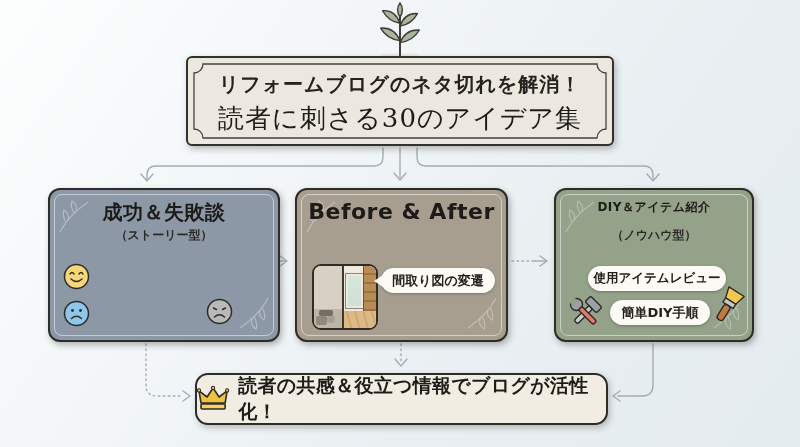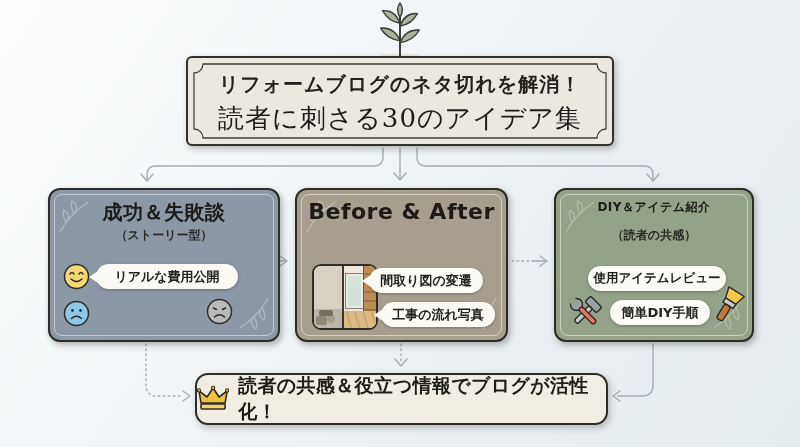--- a/index.html
+++ b/index.html
@@ -151,21 +151,20 @@
         <path d="M12 28 Q8 22 10 16 Q16 20 14 26"></path>
         <path d="M20 19 Q16 13 18 7 Q24 11 22 17"></path>
     </svg>
     <div class="btitle">成功＆失敗談</div>
     <div class="bsub">（ストーリー型）</div>
 
     <svg class="face" style="left:13px; top:73px;" viewBox="0 0 27 27">
       <circle cx="13.5" cy="13.5" r="12" fill="#f6d879" stroke="#2e2c27" stroke-width="1.5"></circle>
       <path d="M7 11 Q9 8 11 11 M16 11 Q18 8 20 11 M8 16 Q13.5 21 19 16" stroke="#2e2c27" stroke-width="1.5" fill="none" stroke-linecap="round"></path>
     </svg>
-    <div class="pill tail" style="left:46px; top:74px; width:142px;">リアルな費用公開</div>
 
     <svg class="face" style="left:13px; top:110px;" viewBox="0 0 27 27">
       <circle cx="13.5" cy="13.5" r="12" fill="#8ec7e8" stroke="#2e2c27" stroke-width="1.5"></circle>
       <circle cx="9.5" cy="10.5" r="1.4" fill="#2e2c27"></circle>
         <circle cx="17.5" cy="10.5" r="1.4" fill="#2e2c27"></circle>
       <path d="M8.5 18.5 Q13.5 14 18.5 18.5" stroke="#2e2c27" stroke-width="1.5" fill="none" stroke-linecap="round"></path>
     </svg>
     <svg class="face" style="left:156px; top:108px;" viewBox="0 0 27 27">
       <circle cx="13.5" cy="13.5" r="12" fill="#b9b9b9" stroke="#2e2c27" stroke-width="1.5"></circle>
       <path d="M7.5 10 L10.5 11.5 M19.5 10 L16.5 11.5 M8.5 19 Q13.5 14.5 18.5 19" stroke="#2e2c27" stroke-width="1.5" fill="none" stroke-linecap="round"></path>
@@ -195,38 +194,37 @@
           <div class="junk3"></div>
       </div>
       <div class="ba-new">
         <div class="win"></div>
           <div class="cab"></div>
           <div class="floor"></div>
       </div>
       <div class="ba-split"></div>
     </div>
 
-    <div class="pill tail" style="left:72px; top:78px; width:114px;">間取り図の変遷</div>
-    <div class="pill tail" style="left:84px; top:112px; width:114px;">工事の流れ写真</div>
+    <div class="pill tail" style="left:84px; top:78px; width:114px;">間取り図の変遷</div>
   </div>
 
   <div class="bbox box-diy">
     <div class="inner"></div>
     <svg class="wm wm-tl" width="44" height="44" viewBox="0 0 44 44" fill="none" stroke="rgba(255,255,255,.55)" stroke-width="1.2">
       <path d="M6 38 Q14 22 34 8"></path>
         <path d="M12 28 Q8 22 10 16 Q16 20 14 26"></path>
         <path d="M20 19 Q16 13 18 7 Q24 11 22 17"></path>
     </svg>
     <svg class="wm wm-br" width="44" height="44" viewBox="0 0 44 44" fill="none" stroke="rgba(255,255,255,.55)" stroke-width="1.2">
       <path d="M6 38 Q14 22 34 8"></path>
         <path d="M12 28 Q8 22 10 16 Q16 20 14 26"></path>
         <path d="M20 19 Q16 13 18 7 Q24 11 22 17"></path>
     </svg>
     <div class="btitle" style="font-size:12px;">DIY＆アイテム紹介</div>
-    <div class="bsub">（読者の共感）</div>
+    <div class="bsub">（ノウハウ型）</div>
 
     <div class="pill" style="left:32px; top:76px; width:138px; font-size:12.5px;">使用アイテムレビュー</div>
     <div class="pill" style="left:54px; top:110px; width:100px;">簡単DIY手順</div>
 
     <svg class="tool-icon" viewBox="0 0 42 42">
       <g transform="rotate(45 21 21)">
         <rect x="13" y="5" width="16" height="8" rx="2" fill="#9aa1a8" stroke="#2e2c27" stroke-width="1.4"></rect>
         <rect x="18.5" y="13" width="5" height="21" rx="2" fill="#c9cdd1" stroke="#2e2c27" stroke-width="1.4"></rect>
       </g>
       <g transform="rotate(-45 21 21)">

